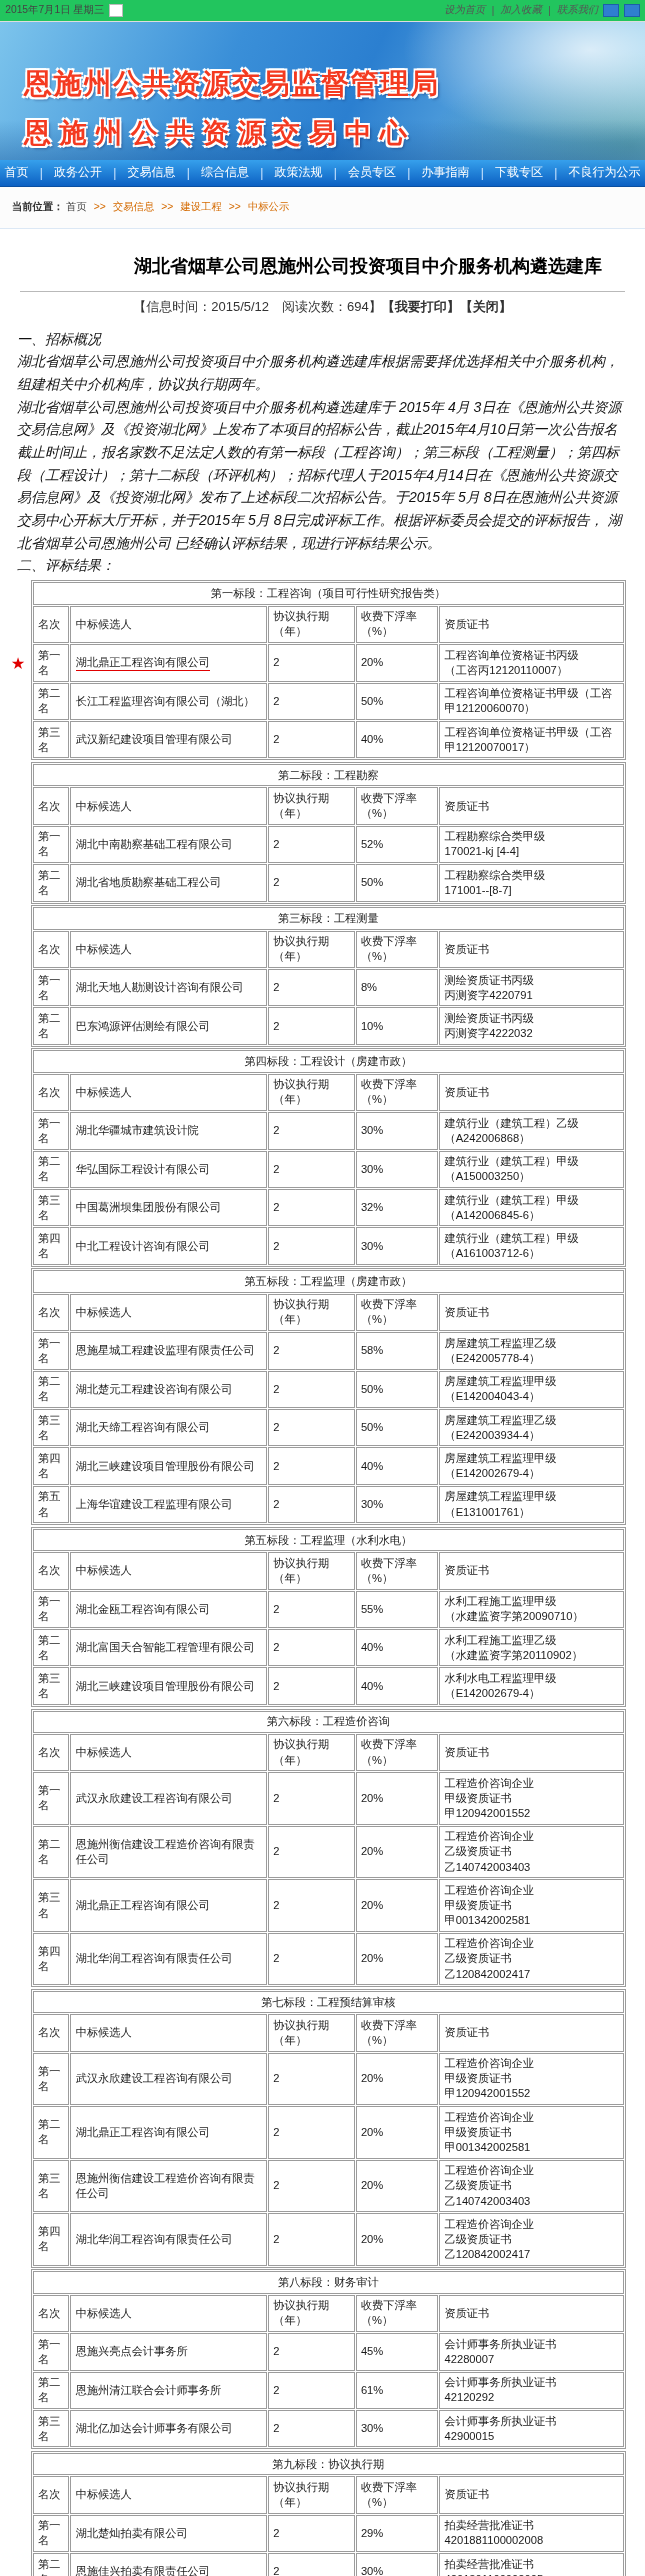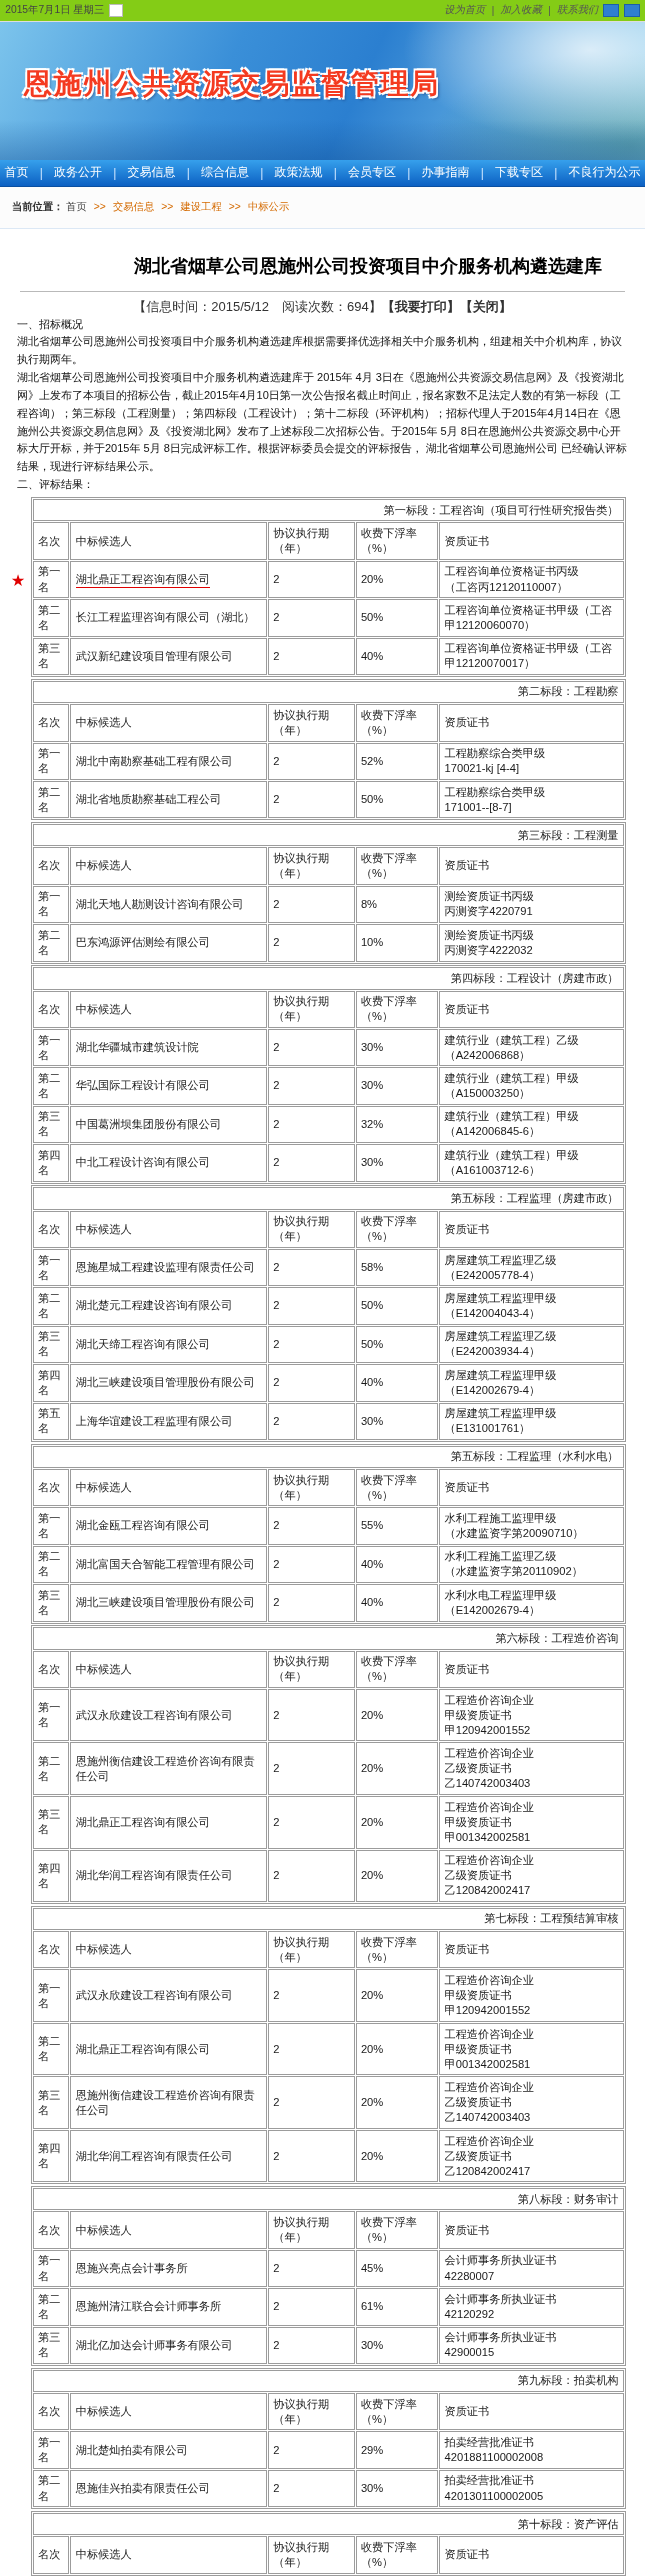--- a/index.html
+++ b/index.html
@@ -1,18 +1,18 @@
 <!DOCTYPE html>
 <html style="font-size:13.8px"><head>
 <meta charset="utf-8">
 <style>
   html,body{margin:0;padding:0;background:#fff;}
   body{width:645px;font-family:"Liberation Sans","DejaVu Sans",sans-serif;color:#1a1a1a;}
   
-  .topbar{height:20.6px;background:#84cc16;border-bottom:0.9px solid #ddd;display:flex;justify-content:space-between;align-items:center;padding:0 5.2px;font-size:10.3px;color:#444;}
+  .topbar{height:20.6px;background:#22c55e;border-bottom:0.9px solid #ddd;display:flex;justify-content:space-between;align-items:center;padding:0 5.2px;font-size:10.3px;color:#444;}
   .topbar-left{display:flex;align-items:center;gap:5.2px;}
   .mini-box{width:11.2px;height:11.2px;border:0.9px solid #bbb;background:#fff;}
   .topbar-right{display:flex;align-items:center;gap:3.4px;color:#555;font-style:italic;}
   .topbar-link{cursor:pointer;color:#555;text-decoration:none;}
   .badge-blue{width:13.8px;height:11.2px;background:#2f7fd0;border:0.9px solid #1c5fa8;display:inline-block;margin-left:1.7px;}
   
   .banner{height:138px;position:relative;overflow:hidden;background:linear-gradient(115deg,#7cc4ec 0%,#3a8fd8 35%,#2b7fd0 55%,#8fd2ef 100%);}
   .banner:before{content:"";position:absolute;right:0;top:0;width:275px;height:138px;background:radial-gradient(ellipse at 80% 20%,rgba(255,255,255,.75),rgba(255,255,255,0) 60%),radial-gradient(ellipse at 95% 90%,rgba(20,90,60,.35),rgba(0,0,0,0) 55%);}
   .banner:after{content:"";position:absolute;left:0;bottom:0;width:100%;height:40px;background:linear-gradient(rgba(10,70,140,0),rgba(10,70,140,.35));}
   .banner-text{position:absolute;left:24px;top:43px;z-index:2;}
@@ -26,28 +26,28 @@
   .breadcrumb{height:23px;display:flex;align-items:center;font-size:10.3px;padding:9px 12px;background:#fcfcfc;border-bottom:0.9px solid #dce8f5;}
   .crumb-label{font-weight:bold;color:#333;}
   .crumb-item{color:#d46a00;cursor:pointer;margin:0 2.6px;}
   .crumb-item.first{color:#444;}
   .crumb-sep{color:#d46a00;margin:0 1.7px;}
   
   .article{padding:5.2px 17px 22.4px 17px;}
   .page-title{text-align:right;font-size:18px;font-weight:bold;color:#000;margin:20.6px 26px 12px 26px;line-height:1.35;}
   .meta-line{border-top:0.9px solid #b9b9b9;margin:0 3.4px;padding-top:6px;text-align:center;font-size:13px;color:#333;}
   .meta-line b{cursor:pointer;}
-  .bodytext{font-size:11px;line-height:1.62;color:#111;}
+  .bodytext{font-size:14px;line-height:1.62;color:#111;margin-top:12px;font-style:italic;}
   .bodytext p{margin:0;}
   .sec-heading{margin:1.7px 0;}
   
   .tables-wrap{margin:3.4px 0 0 13.8px;}
   table.sec{border-collapse:separate;border-spacing:1.7px;border:0.9px solid #9c9c9c;width:595px;margin:0 0 1.7px 0;font-size:11.2px;background:#fff;}
   table.sec td{border:0.9px solid #9c9c9c;padding:2.6px 4.3px;vertical-align:middle;line-height:1.35;background:#fff;}
-  td.sec-title{text-align:right;padding:2.6px 5.2px;}
+  td.sec-title{text-align:center;padding:2.6px 5.2px;}
   .w-rank{width:26px;}
   .w-name{width:186px;}
   .w-years{width:76px;}
   .w-rate{width:72px;margin-left:29px;}
   td.pre{white-space:pre-line;}
   td.rank{position:relative;}
   .star{position:absolute;left:-23px;top:50%;transform:translateY(-50%);color:#e00000;font-size:16.3px;}
   .underline-red{border-bottom:1.7px solid #e00000;padding-bottom:1.7px;}
 </style>
 </head>
@@ -65,20 +65,21 @@
       <span>&nbsp;|&nbsp;</span>
       <a class="topbar-link">联系我们</a>
       <span class="badge-blue"></span>
       <span class="badge-blue"></span>
     </div>
 </div>
 
 <div class="banner">
   <div class="banner-text">
     <div class="banner-t1">恩施州公共资源交易监督管理局</div>
+    <div class="banner-t2">恩施州公共资源交易中心</div>
   </div>
 </div>
 
 <div class="navbar">
     <span class="nav-item">首页</span>
     <span class="nav-sep">|</span>
     <span class="nav-item">政务公开</span>
     <span class="nav-sep">|</span>
     <span class="nav-item">交易信息</span>
     <span class="nav-sep">|</span>
@@ -500,21 +501,21 @@
             <td class="w-years">2</td>
             <td class="w-rate">30%</td>
             <td class="pre">会计师事务所执业证书
 42900015</td>
           </tr>
         </tbody>
       </table>
       <table class="sec">
         <tbody>
           <tr>
-            <td colspan="5" class="sec-title">第九标段：拍卖机构</td>
+            <td colspan="5" class="sec-title">第九标段：协议执行期</td>
           </tr>
           <tr>
             <td class="w-rank">名次</td>
             <td class="w-name">中标候选人</td>
             <td class="w-years pre">协议执行期
 （年）</td>
             <td class="w-rate pre">收费下浮率
 （%）</td>
             <td class="">资质证书</td>
           </tr>

